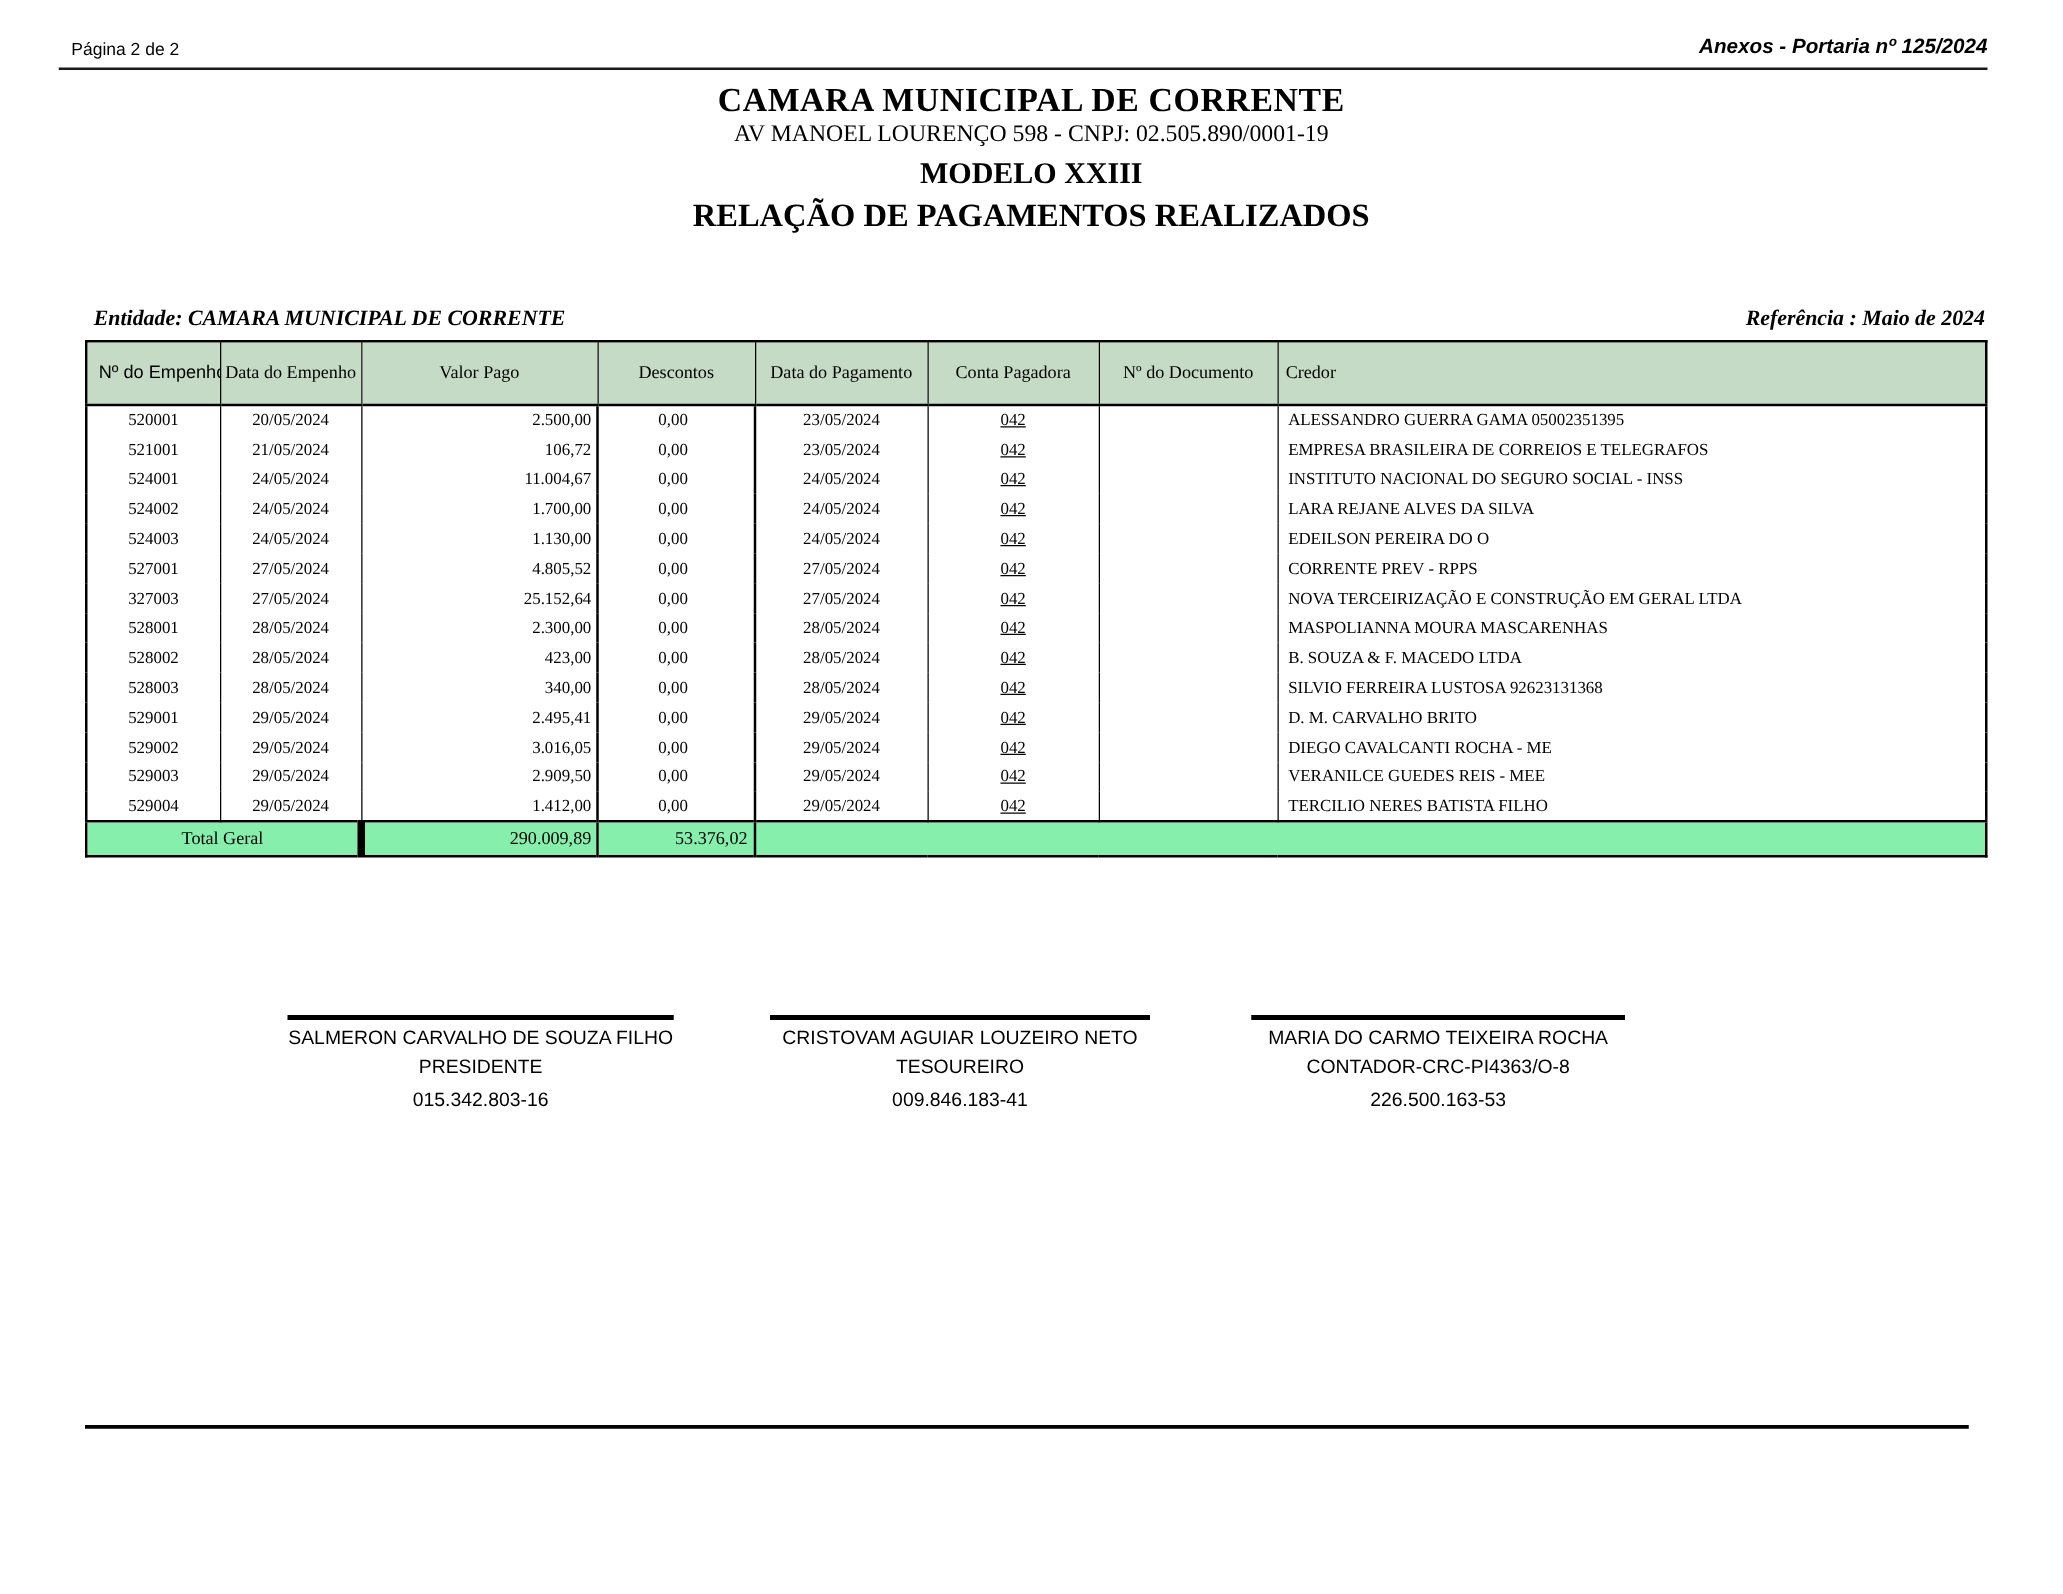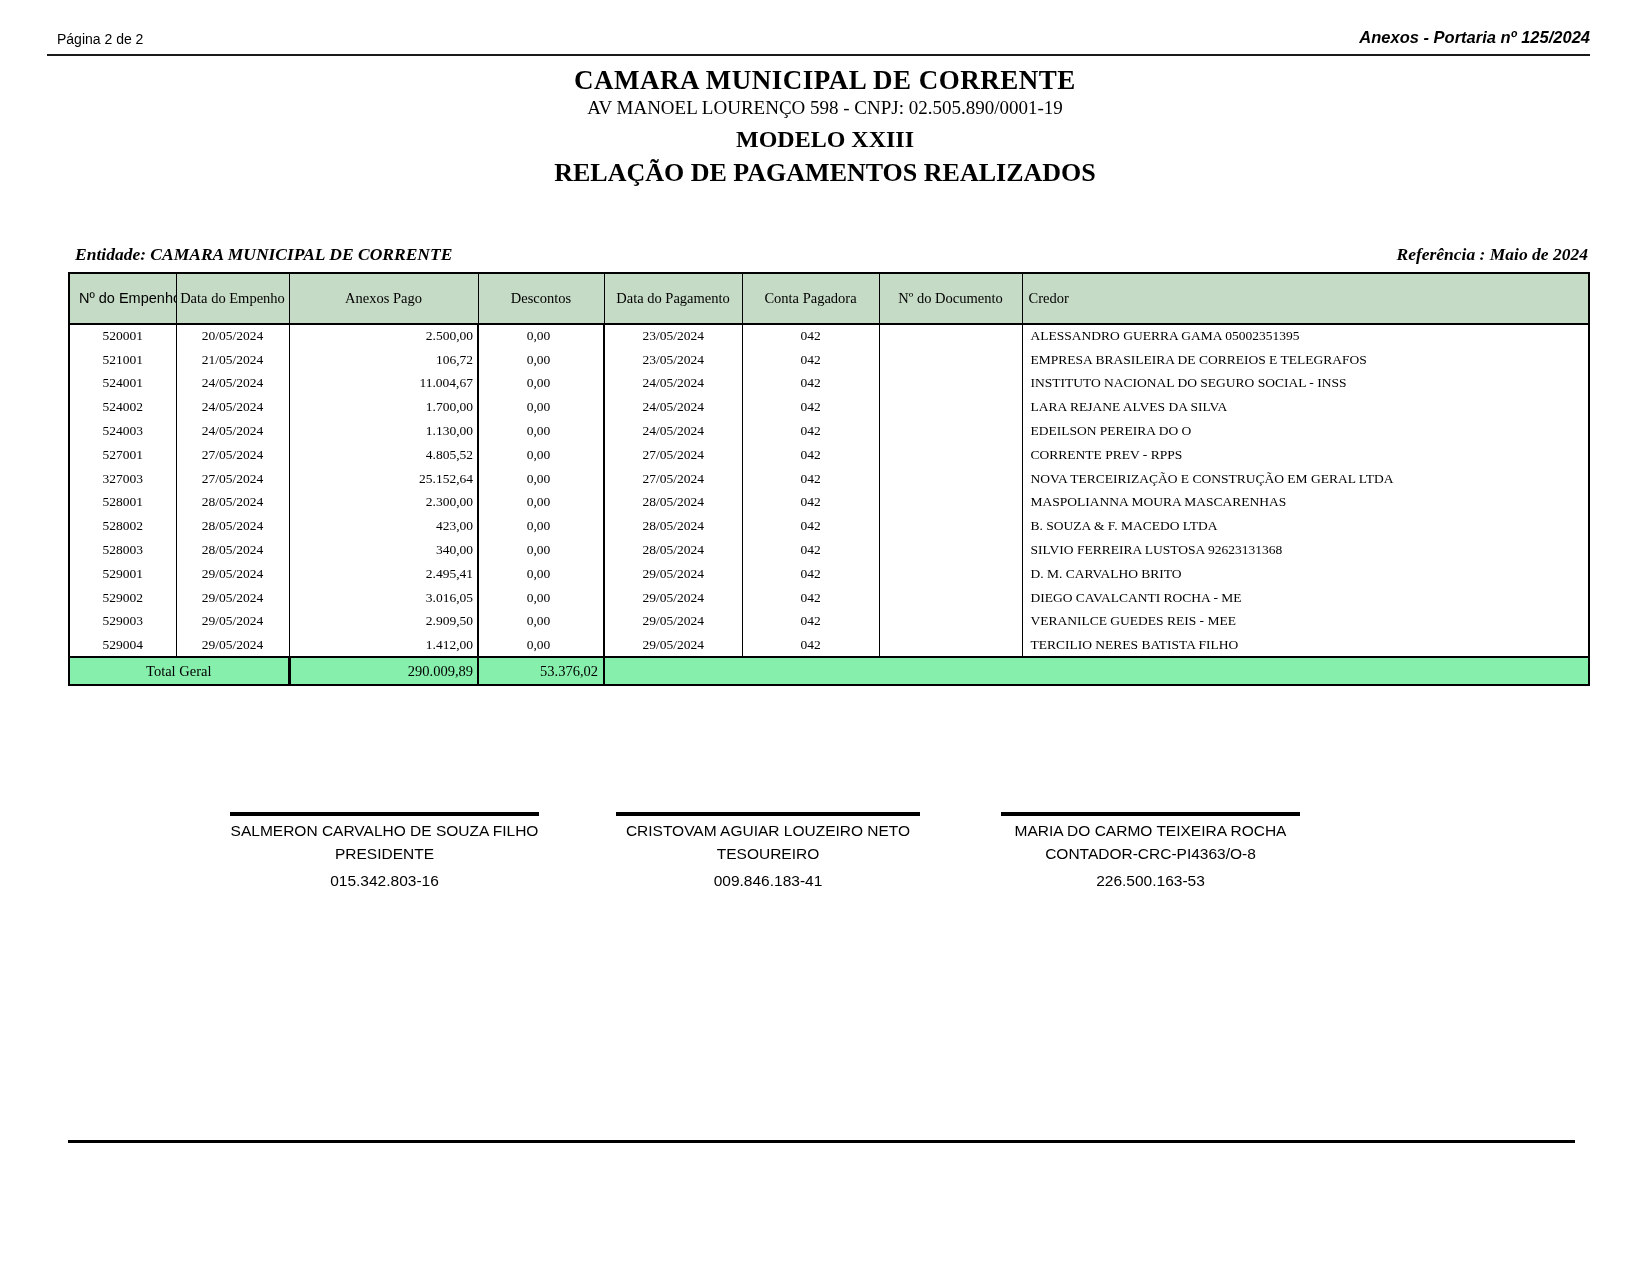--- a/index.html
+++ b/index.html
@@ -79,32 +79,32 @@
     font-size: 13.5px;
     vertical-align: middle;
     border-left: 1px solid #000;
   }
   tbody td:first-child { border-left: none; }
   td.col-emp   { text-align: center; }
   td.col-demp  { text-align: center; }
   td.col-valor { text-align: right; padding-right: 4px; border-right: 2px solid #000; }
   td.col-desc  { text-align: center; padding-right: 5px; border-right: 2px solid #000; }
   td.col-dpag  { text-align: center; }
-  td.col-conta { text-align: center; }
+  td.col-conta { text-align: center; text-decoration: underline; }
   td.col-doc   { }
   td.col-credor{ text-align: left; padding-left: 8px; }
   tfoot td {
     background: #86efac;
     height: 28px;
     font-size: 14.5px;
     vertical-align: middle;
     border-top: 2px solid #000;
   }
   tfoot td.t-label { text-align: center; }
-  tfoot td.t-valor { text-align: right; padding-right: 4px; border-left: 3px solid #000000; border-right: 2px solid #000; }
+  tfoot td.t-valor { text-align: right; padding-right: 4px; border-left: 6px solid #000000; border-right: 2px solid #000; }
   tfoot td.t-desc  { text-align: right; padding-right: 5px; border-right: 2px solid #000; }
 
   
   .signatures { position: relative; height: 95px; margin-top: 126px; }
   .sig-block {
     position: absolute; top: 0;
     text-align: center;
     font-family: "Liberation Sans", "DejaVu Sans", sans-serif;
     font-size: 15.5px;
   }
@@ -152,21 +152,21 @@
         <col style="width:126px">
       <col style="width:138px">
         <col style="width:137px">
         <col style="width:143px">
         <col style="width:567px">
     </colgroup>
     <thead>
       <tr>
         <th class="h-emp">Nº do Empenho</th>
         <th>Data do Empenho</th>
-        <th>Anexos Pago</th>
+        <th>Valor Pago</th>
         <th>Descontos</th>
         <th>Data do Pagamento</th>
         <th>Conta Pagadora</th>
         <th>Nº do Documento</th>
         <th class="h-credor">Credor</th>
       </tr>
     </thead>
     <tbody>
         <tr>
           <td class="col-emp">520001</td>

